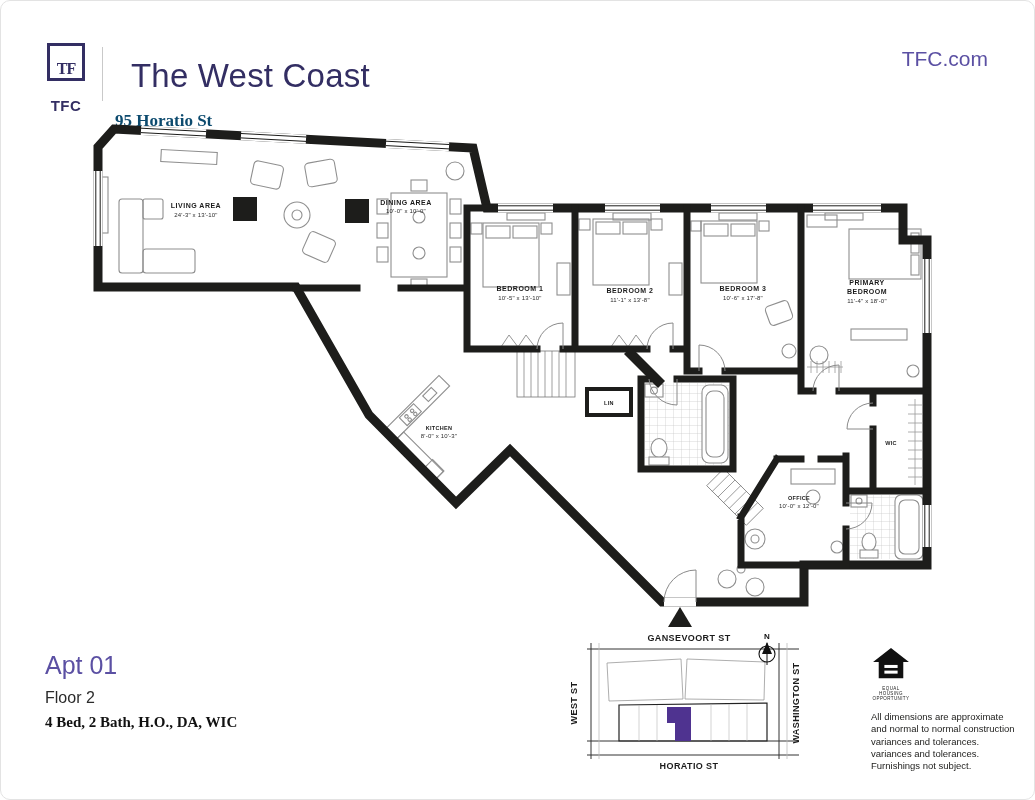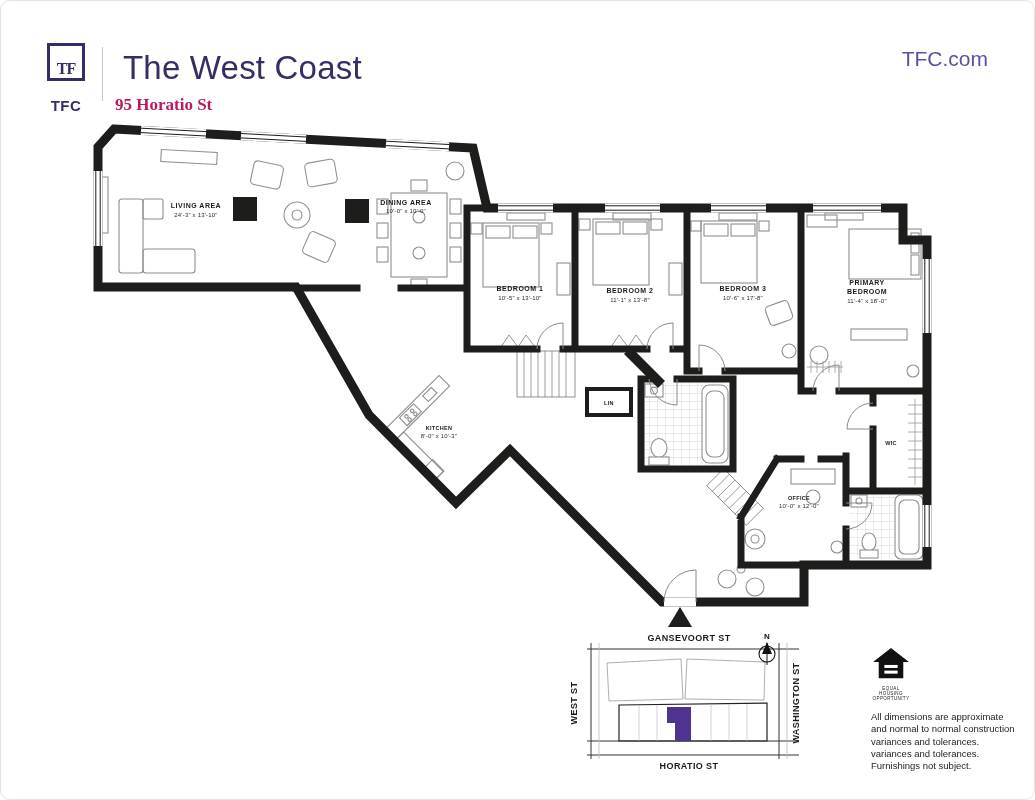--- a/index.html
+++ b/index.html
@@ -13,22 +13,22 @@
        font-family:"Liberation Sans",sans-serif;color:#1d1d1b;}
   .page{position:absolute;inset:0;border:1px solid #e3e3e3;border-radius:10px;box-sizing:border-box;background:#fff;}
 
   
   .logo{position:absolute;left:46px;top:42px;text-align:center;color:var(--ink);}
   .logo-box{width:32px;height:32px;border:3px solid var(--ink);display:flex;align-items:flex-end;justify-content:center;
             font-family:"Liberation Serif",serif;font-weight:700;font-size:16px;letter-spacing:-1px;margin:0 auto;}
   .logo-name{margin-top:16px;font-weight:700;font-size:15px;letter-spacing:.5px;}
   .hdr-divider{position:absolute;left:101px;top:46px;width:1px;height:54px;background:#c9c9c9;}
   .title-wrap{position:absolute;left:114px;top:40px;}
-  .title{margin:8px;font-size:33px;font-weight:500;color:var(--ink);letter-spacing:.2px;}
-  .address{margin-top:4px;font-family:"Liberation Serif",serif;font-weight:700;font-size:17px;color:#be185d;}
+  .title{margin:16px;font-size:33px;font-weight:500;color:var(--ink);letter-spacing:.2px;}
+  .address{margin-top:4px;font-family:"Liberation Serif",serif;font-weight:700;font-size:17px;color:#0c4a6e;}
   .website{position:absolute;right:46px;top:46px;font-size:21px;color:var(--accent);text-decoration:none;font-weight:500;}
 
   
   .plan-svg{position:absolute;left:80px;top:110px;width:860px;height:520px;}
   .map-svg{position:absolute;left:560px;top:626px;width:268px;height:150px;}
 
   svg text{font-family:"Liberation Sans",sans-serif;}
   .rname{font-size:7px;font-weight:700;fill:#1b1b1b;letter-spacing:.5px;}
   .rdim{font-size:6px;fill:#2b2b2b;letter-spacing:.2px;}
   .rsmall{font-size:5.5px;font-weight:700;fill:#1b1b1b;letter-spacing:.3px;}
@@ -293,20 +293,25 @@
       <text class="rdim" x="438" y="437" text-anchor="middle">8'-0" x 10'-3"</text>
 
       <text class="rsmall" x="798" y="499" text-anchor="middle">OFFICE</text>
       <text class="rdim" x="798" y="507" text-anchor="middle">10'-0" x 12'-0"</text>
 
       <text class="rsmall" x="608" y="404" text-anchor="middle">LIN</text>
       <text class="rsmall" x="890" y="444" text-anchor="middle">WIC</text>
     </g>
   </svg>
 
+  <div class="unit-info">
+    <div class="apt">Apt 01</div>
+    <div class="floor">Floor 2</div>
+    <div class="features">4 Bed, 2 Bath, H.O., DA, WIC</div>
+  </div>
 
   <svg class="map-svg" viewBox="0 0 268 150">
     <g fill="none">
       <path stroke="#333" stroke-width="1" d="M26 22 H238 M26 114 H238 M26 128 H238 M30 16 V132 M218 16 V132"></path>
       <path stroke="#bbb" stroke-width="0.8" d="M38 16 V132 M226 16 V132"></path>
     </g>
     <g fill="none">
       <path stroke="#999" stroke-width="0.8" d="M46 36 L120 32 L122 72 L48 74 Z M126 32 L204 35 L203 73 L124 72 Z"></path>
       <path stroke="#222" stroke-width="1.2" d="M58 78 L206 76 L206 114 L58 114 Z"></path>
       <path stroke="#b5b5b5" stroke-width="0.6" d="M78 78 V114 M96 78 V114 M150 77 V114 M168 77 V114 M186 77 V114"></path>

